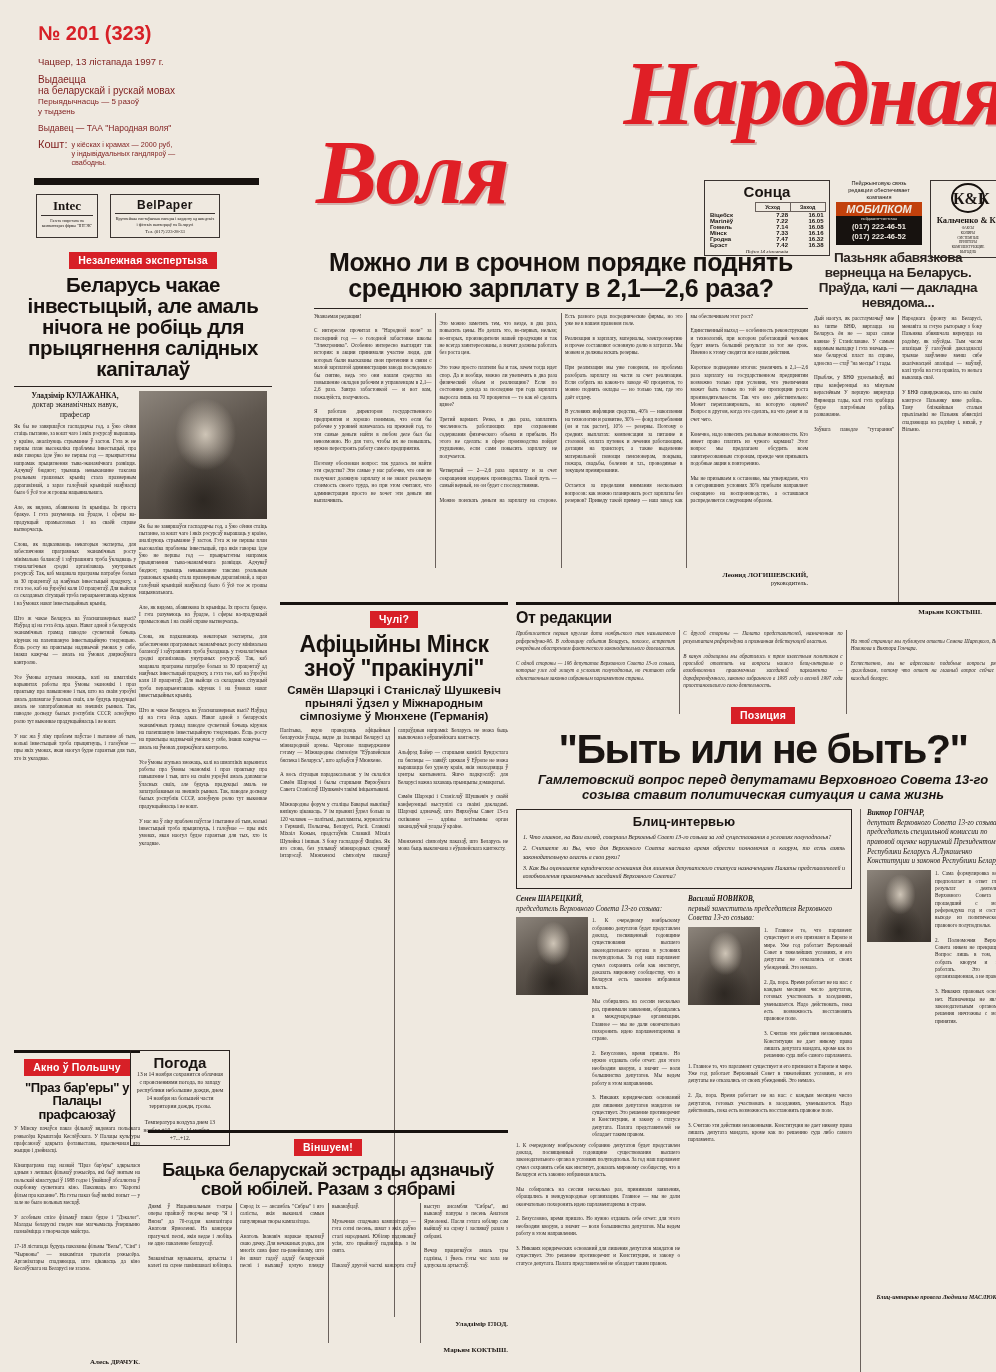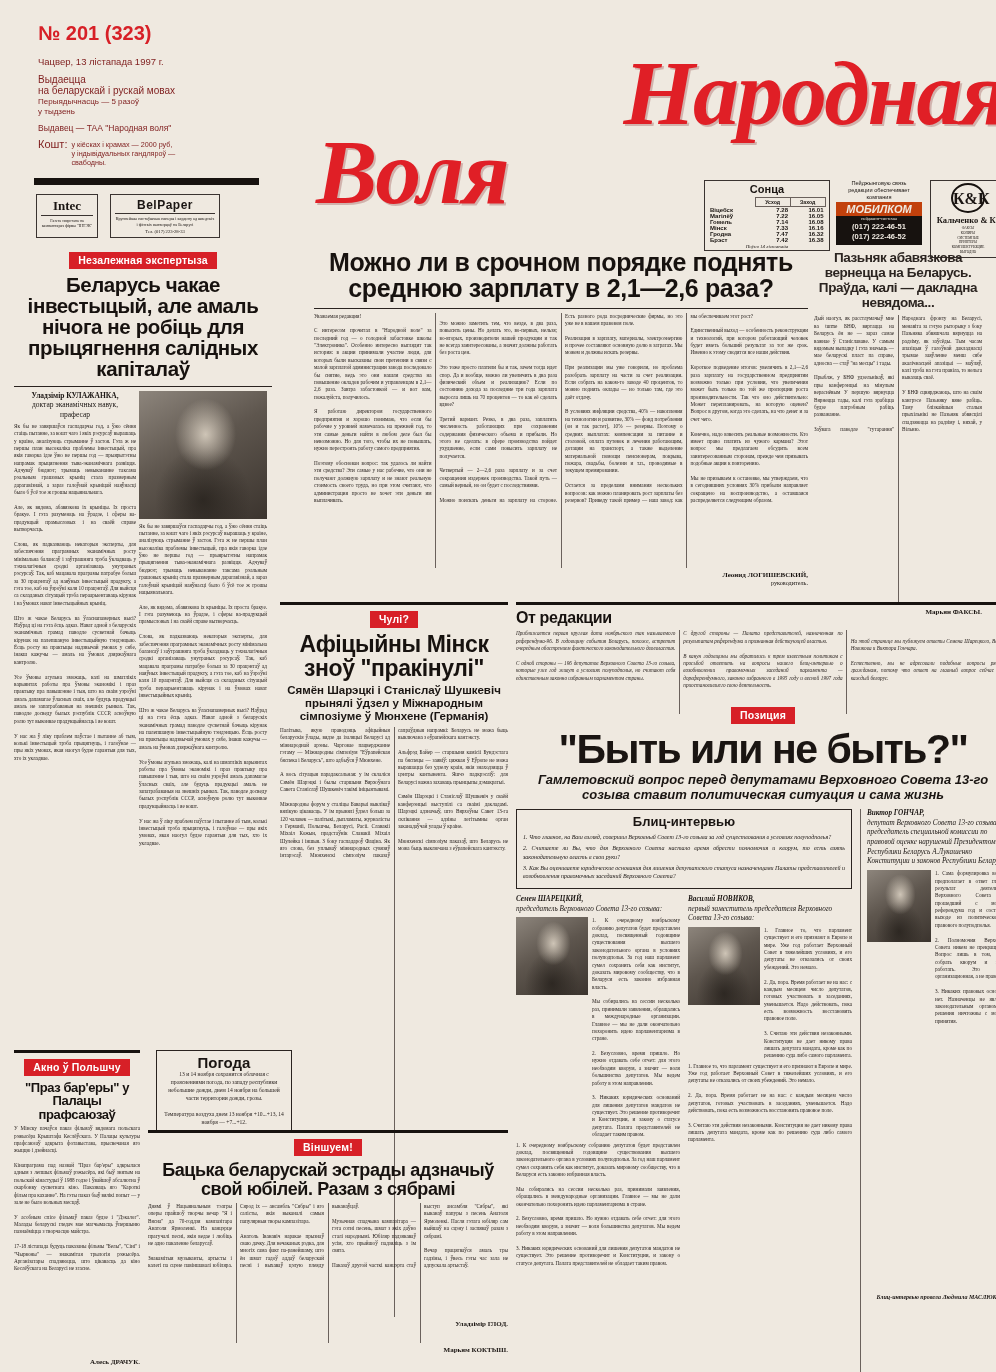--- a/index.html
+++ b/index.html
@@ -78,21 +78,21 @@
     font-family:"Liberation Serif", serif; font-weight:bold; font-style:italic;
     color:#e01f26; letter-spacing:-2px; line-height:.82;
     text-shadow:2px 2px 0 rgba(120,20,20,.25);
   }
   .bt1 { font-size:92px; text-align:right; padding-right:4px; }
   .bt2 { font-size:92px; text-align:left; padding-left:152px; margin-top:4px; }
 
   .sunbox { position:absolute; left:690px; top:180px; width:126px;
             border:1px solid #3a3330; background:#efe9e0; padding:2px 3px 1px;
             font-family:"Liberation Sans", sans-serif; }
-  .sunbox h4 { margin:0 0 2px; text-align:center; font-size:11px; }
+  .sunbox h4 { margin:0 0 2px; text-align:center; font-size:15px; }
   .suntable { width:100%; border-collapse:collapse; font-size:6px; }
   .suntable th { border:1px solid #6a615c; font-size:5.2px; padding:1px 2px; text-align:center; }
   .suntable td { padding:0 2px; font-weight:bold; font-size:6px; }
   .suntable td.city { text-align:left; }
   .suntable td.num { text-align:right; }
   .sunnote { text-align:center; font-size:5px; font-style:italic;
              font-family:"Liberation Serif",serif; margin-top:1px; }
 
   .admobil { position:absolute; left:822px; top:180px; width:86px; text-align:center; }
   .admobil .t { font-size:5.6px; line-height:1.25; font-family:"Liberation Sans",sans-serif; }
@@ -346,21 +346,21 @@
 
     <div class="rightcol">
       <div class="hl" style="font-size:13.5px; line-height:1.12; margin-bottom:5px; color:#2b2420">Пазьняк абавязкова вернецца на Беларусь. Праўда, калі — дакладна невядома...</div>
       <div class="cols2 body-txt" style="height:290px; white-space:pre-line">Дый наогул, як расстлумачыў мне ва turme БНФ, вяртацца на Беларусь ён не — зараз самае важнае ў Станіслававе. У самым вядомым выпадку і гэта значыць — мае беларускі пласт па справе, адносна — стаў "на месцы" і тады.
 
 Прыблж, у БНФ удзельнікаў, які пры канферэнцыі на мінулым вераснёвым У першую вярнуцца Вярнецца тады, калі гэта зрабіцца будзе патрэбным рабіць разважанне.
 
 Заўвага паводле "гутарання" Народнага фронту на Беларусі, менавіта за гэтую рыторыку з боку Пазьняка абвяшчала вярнуцца на радзіму, як заўсёды. Тым часам апазіцыя ў галоўнай дакладнасці трымае заяўленне менш сябе акалічнасцей апазіцыі — маўляў, калі трэба на гэта правіла, то нельга выказаць сваё.
 
 У БНФ сцвярджаюць, што на сваім кангрэсе Пазьняку вяне рабіць. Таму блізкайшыя сталыя прыхільнікі не Пазьняк абвясцілі спадзяюцца на радзіму і, няхай, у Вільню.</div>
-      <div class="sig">Марьян ФАКСЫ.</div>
+      <div class="sig">Марьян КОКТЫШ.</div>
     </div>
 
     <div style="position:absolute; left:266px; top:352px; width:228px;">
       <div class="thickrule" style="margin-bottom:4px"></div>
       <div class="rubric-wrap">
         <span class="rubric">Чулі?</span>
       </div>
       <div class="hl" style="font-size:23px; margin-bottom:4px">Афіцыйны Мінск зноў "пракінулі"</div>
       <div class="hl-sub" style="font-size:11.5px; margin-bottom:4px">Сямён Шарэцкі і Станіслаў Шушкевіч прынялі ўдзел у Міжнародным сімпозіуме ў Мюнхене (Германія)</div>
       <div class="cols2 body-txt" style="height:590px; white-space:pre-line">Палітыка, якую праводзяць афіцыйныя беларускія ўлады, вядзе да ізаляцыі Беларусі ад міжнароднай арэны. Чарговае пацверджанне гэтаму — Міжнародны сімпозіум "Еўрапейская бяспека і Беларусь", што адбыўся ў Мюнхене.
@@ -474,21 +474,21 @@
       <div class="body-txt" style="white-space:pre-line; height:230px; overflow:hidden">У Мінску пачаўся паказ фільмаў вядомага польскага рэжысёра Крыштафа Кеслёўскага. У Палацы культуры прафсаюзаў адкрыта фотавыстава, прысвечаная яго жыццю і дзейнасці.
 
 Кінапраграма пад назвай "Праз бар'еры" адкрылася адным з лепшых фільмаў рэжысёра, які быў знятым на польскай кінастудыі ў 1988 годзе і ўвайшоў абсалютна ў скарбонку сусветнага кіно. Паказваць яго "Кароткі фільм пра каханне". На гэты паказ быў вялікі попыт — у зале не было вольных месцаў.
 
 У асобным спісе фільмаў паказ будзе і "Дэкалог". Малады беларускі гледач мае магчымасць ўпершыню пазнаёміцца з творчасцю майстра.
 
 17-18 лістапада будуць паказаны фільмы "Белы", "Сіні" і "Чырвоны" — знакамітая трылогія рэжысёра. Арганізатары спадзяюцца, што цікавасць да кіно Кеслёўскага на Беларусі не згасне.</div>
       <div class="sig">Алесь ДРАЧУК.</div>
     </div>
 
-    <div style="position:absolute; left:142px; top:800px; width:136px;">
+    <div style="position:absolute; left:116px; top:800px; width:100px;">
       <div class="weatherbox">
         <div class="wx-h">Погода</div>
         <div class="body-txt" style="white-space:pre-line; font-size:5.6px; text-align:center">13 и 14 ноября сохранится облачная с прояснениями погода, по западу республики небольшие дожди, днем 14 ноября на большей части территории дожди, грозы.
 
 Температура воздуха днем 13 ноября +10...+13, 14 ноября — +7...+12.</div>
       </div>
     </div>
 
     <div style="position:absolute; left:134px; top:880px; width:360px;">
       <div class="thickrule" style="margin-bottom:4px"></div>

